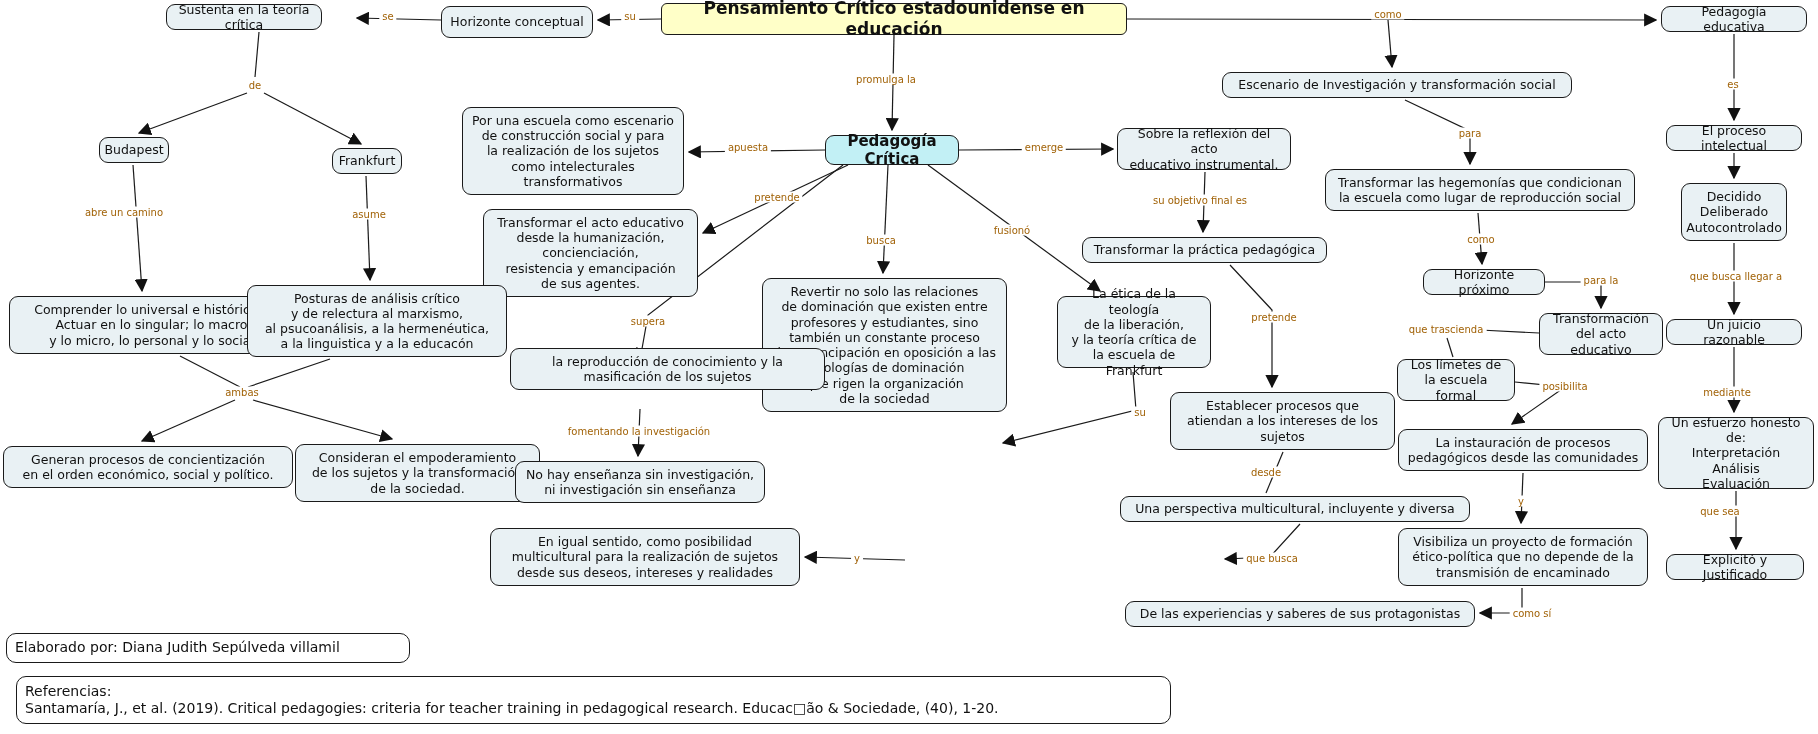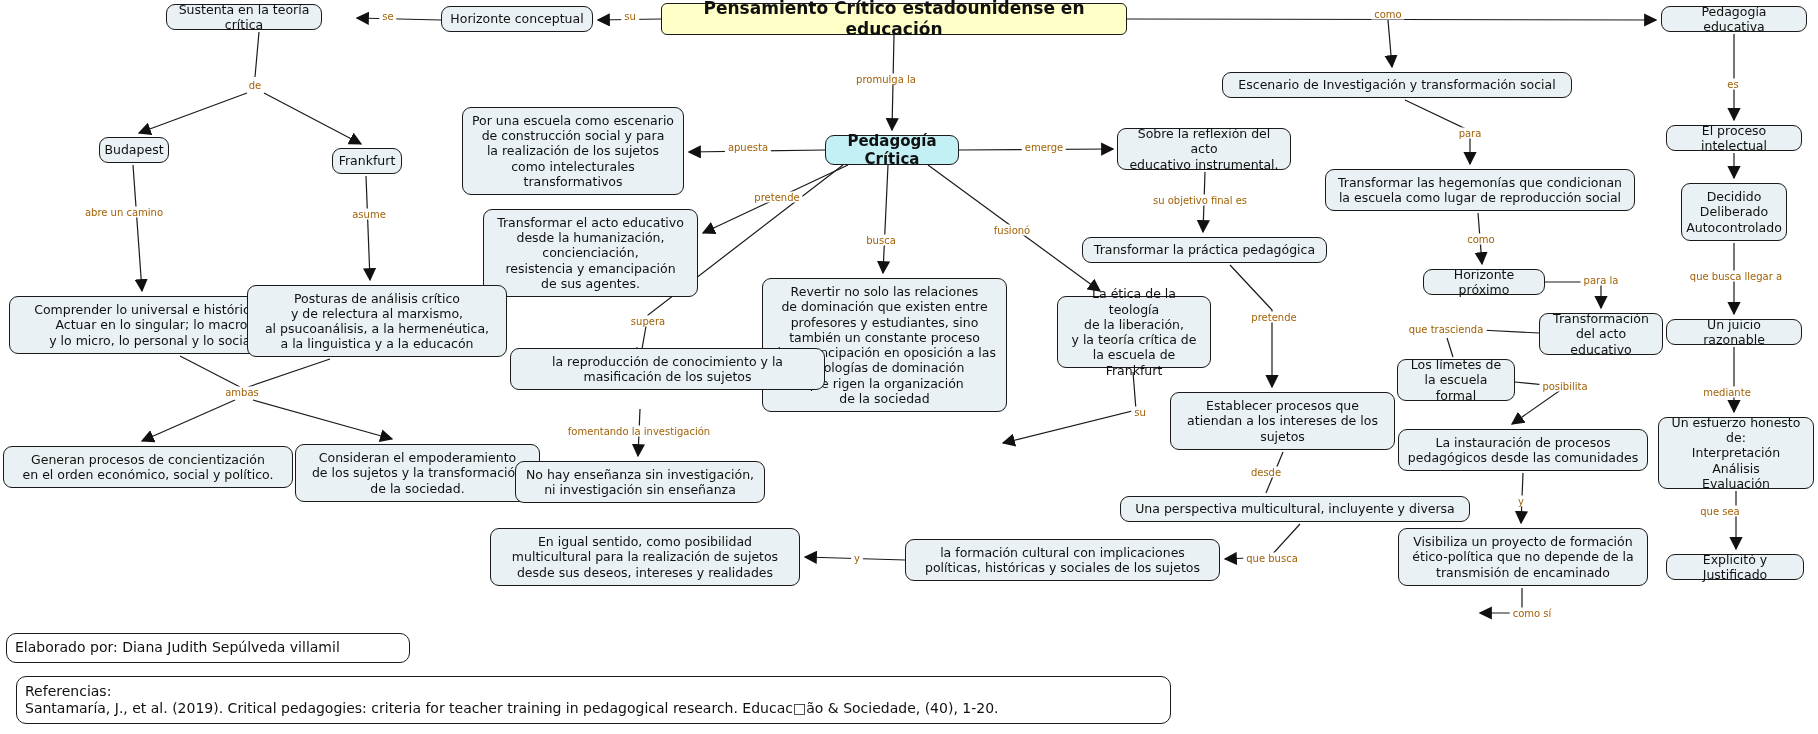--- a/index.html
+++ b/index.html
@@ -68,21 +68,21 @@
       <line x1="1283" y1="452" x2="1266" y2="493"></line>
       <polyline points="1300,524 1270,557 1225,559" marker-end="url(#arr)"></polyline>
       <line x1="905" y1="560" x2="805" y2="557" marker-end="url(#arr)"></line>
       <polyline points="1133,372 1136,410 1003,443" marker-end="url(#arr)"></polyline>
       <polyline points="1522,588 1522,613 1480,613" marker-end="url(#arr)"></polyline>
       <line x1="640" y1="409" x2="638" y2="456" marker-end="url(#arr)"></line>
     </g>
   </svg>
 
   <div class="node" style="left:166px;top:4px;width:156px;height:26px">Sustenta en la teoría crítica</div>
-  <div class="node" style="left:441px;top:6px;width:152px;height:26px">Horizonte conceptual</div>
+  <div class="node" style="left:441px;top:6px;width:152px;height:32px">Horizonte conceptual</div>
   <div class="node node--title" style="left:661px;top:3px;width:466px;height:32px">Pensamiento Crítico estadounidense en educación</div>
   <div class="node" style="left:1661px;top:6px;width:146px;height:26px">Pedagogía educativa</div>
   <div class="node" style="left:1222px;top:72px;width:350px;height:26px">Escenario de Investigación y transformación social</div>
   <div class="node" style="left:1666px;top:125px;width:136px;height:26px">El proceso intelectual</div>
   <div class="node" style="left:1681px;top:183px;width:106px;height:58px">Decidido
 Deliberado
 Autocontrolado</div>
   <div class="node" style="left:99px;top:137px;width:70px;height:26px">Budapest</div>
   <div class="node" style="left:332px;top:148px;width:70px;height:26px">Frankfurt</div>
   <div class="node" style="left:462px;top:107px;width:222px;height:88px">Por una escuela como escenario
@@ -141,26 +141,25 @@
 de los sujetos y la transformación
 de la sociedad.</div>
   <div class="node" style="left:1398px;top:429px;width:250px;height:42px">La instauración de procesos
 pedagógicos desde las comunidades</div>
   <div class="node" style="left:515px;top:461px;width:250px;height:42px">No hay enseñanza sin investigación,
 ni investigación sin enseñanza</div>
   <div class="node" style="left:1120px;top:496px;width:350px;height:26px">Una perspectiva multicultural, incluyente y diversa</div>
   <div class="node" style="left:490px;top:528px;width:310px;height:58px">En igual sentido, como posibilidad
 multicultural para la realización de sujetos
 desde sus deseos, intereses y realidades</div>
-  <div class="node" style="left:905px;top:539px;width:315px;height:42px">la formación cultural con implicaciones
-políticas, históricas y sociales de los sujetos</div>
   <div class="node" style="left:1398px;top:528px;width:250px;height:58px">Visibiliza un proyecto de formación
 ético-política que no depende de la
 transmisión de encaminado</div>
   <div class="node" style="left:1666px;top:554px;width:138px;height:26px">Explicitó y Justificado</div>
+  <div class="node" style="left:1125px;top:601px;width:350px;height:26px">De las experiencias y saberes de sus protagonistas</div>
 
   <div class="node node--plain" style="left:6px;top:633px;width:404px;height:30px">Elaborado por: Diana Judith Sepúlveda villamil</div>
   <div class="node node--plain" style="left:16px;top:676px;width:1155px;height:48px">Referencias:
 Santamaría, J., et al. (2019). Critical pedagogies: criteria for teacher training in pedagogical research. Educac□ão &amp; Sociedade, (40), 1-20.</div>
 
   <span class="label" style="left:388px;top:16px">se</span>
   <span class="label" style="left:630px;top:16px">su</span>
   <span class="label" style="left:1388px;top:14px">como</span>
   <span class="label" style="left:255px;top:85px">de</span>
   <span class="label" style="left:886px;top:79px">promulga la</span>

